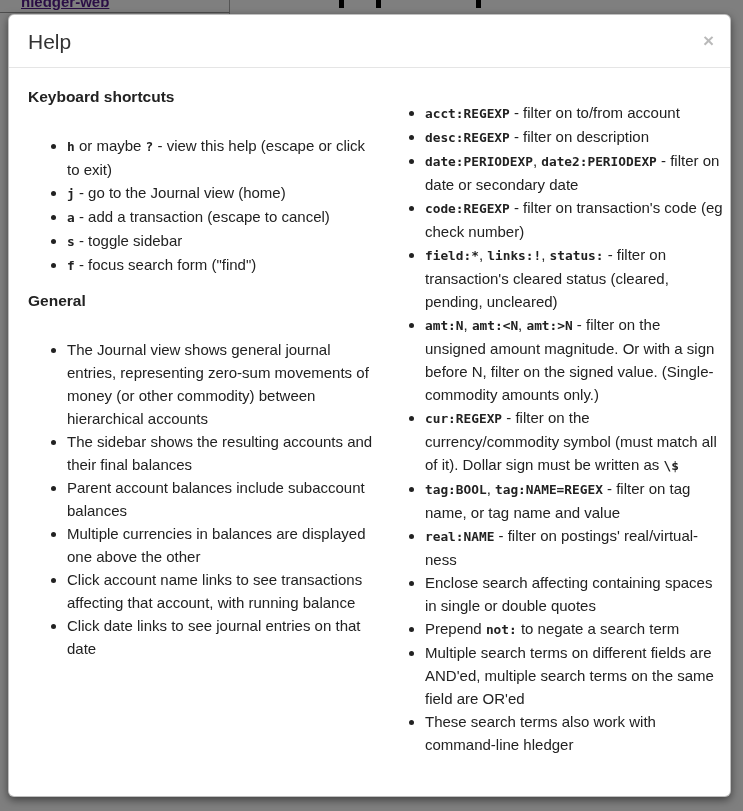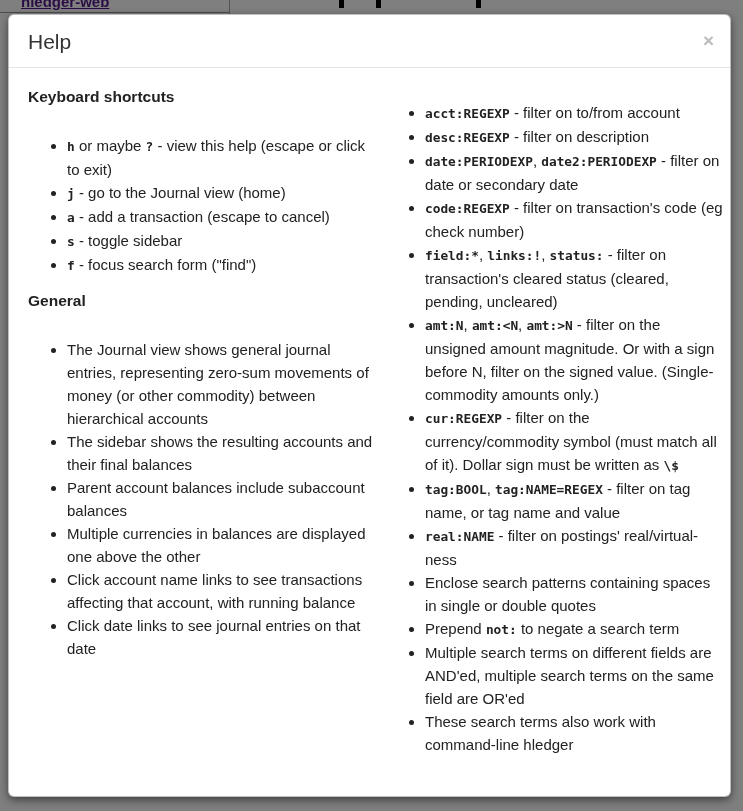--- a/index.html
+++ b/index.html
@@ -110,20 +110,20 @@
         <ul>
           <li><code>acct:REGEXP</code> - filter on to/from account</li>
           <li><code>desc:REGEXP</code> - filter on description</li>
           <li><code>date:PERIODEXP</code>, <code>date2:PERIODEXP</code> - filter on date or secondary date</li>
           <li><code>code:REGEXP</code> - filter on transaction's code (eg check number)</li>
           <li><code>field:*</code>, <code>links:!</code>, <code>status:</code> - filter on transaction's cleared status (cleared, pending, uncleared)</li>
           <li><code>amt:N</code>, <code>amt:&lt;N</code>, <code>amt:&gt;N</code> - filter on the unsigned amount magnitude. Or with a sign before N, filter on the signed value. (Single-commodity amounts only.)</li>
           <li><code>cur:REGEXP</code> - filter on the currency/commodity symbol (must match all of it). Dollar sign must be written as <code>\$</code></li>
           <li><code>tag:BOOL</code>, <code>tag:NAME=REGEX</code> - filter on tag name, or tag name and value</li>
           <li><code>real:NAME</code> - filter on postings' real/virtual-ness</li>
-          <li>Enclose search patterns containing spaces in single or double quotes</li>
+          <li>Enclose search affecting containing spaces in single or double quotes</li>
           <li>Prepend <code>not:</code> to negate a search term</li>
           <li>Multiple search terms on different fields are AND'ed, multiple search terms on the same field are OR'ed</li>
           <li>These search terms also work with command-line hledger</li>
         </ul>
       </div>
   </div>
 </div>
 
 </body></html>

